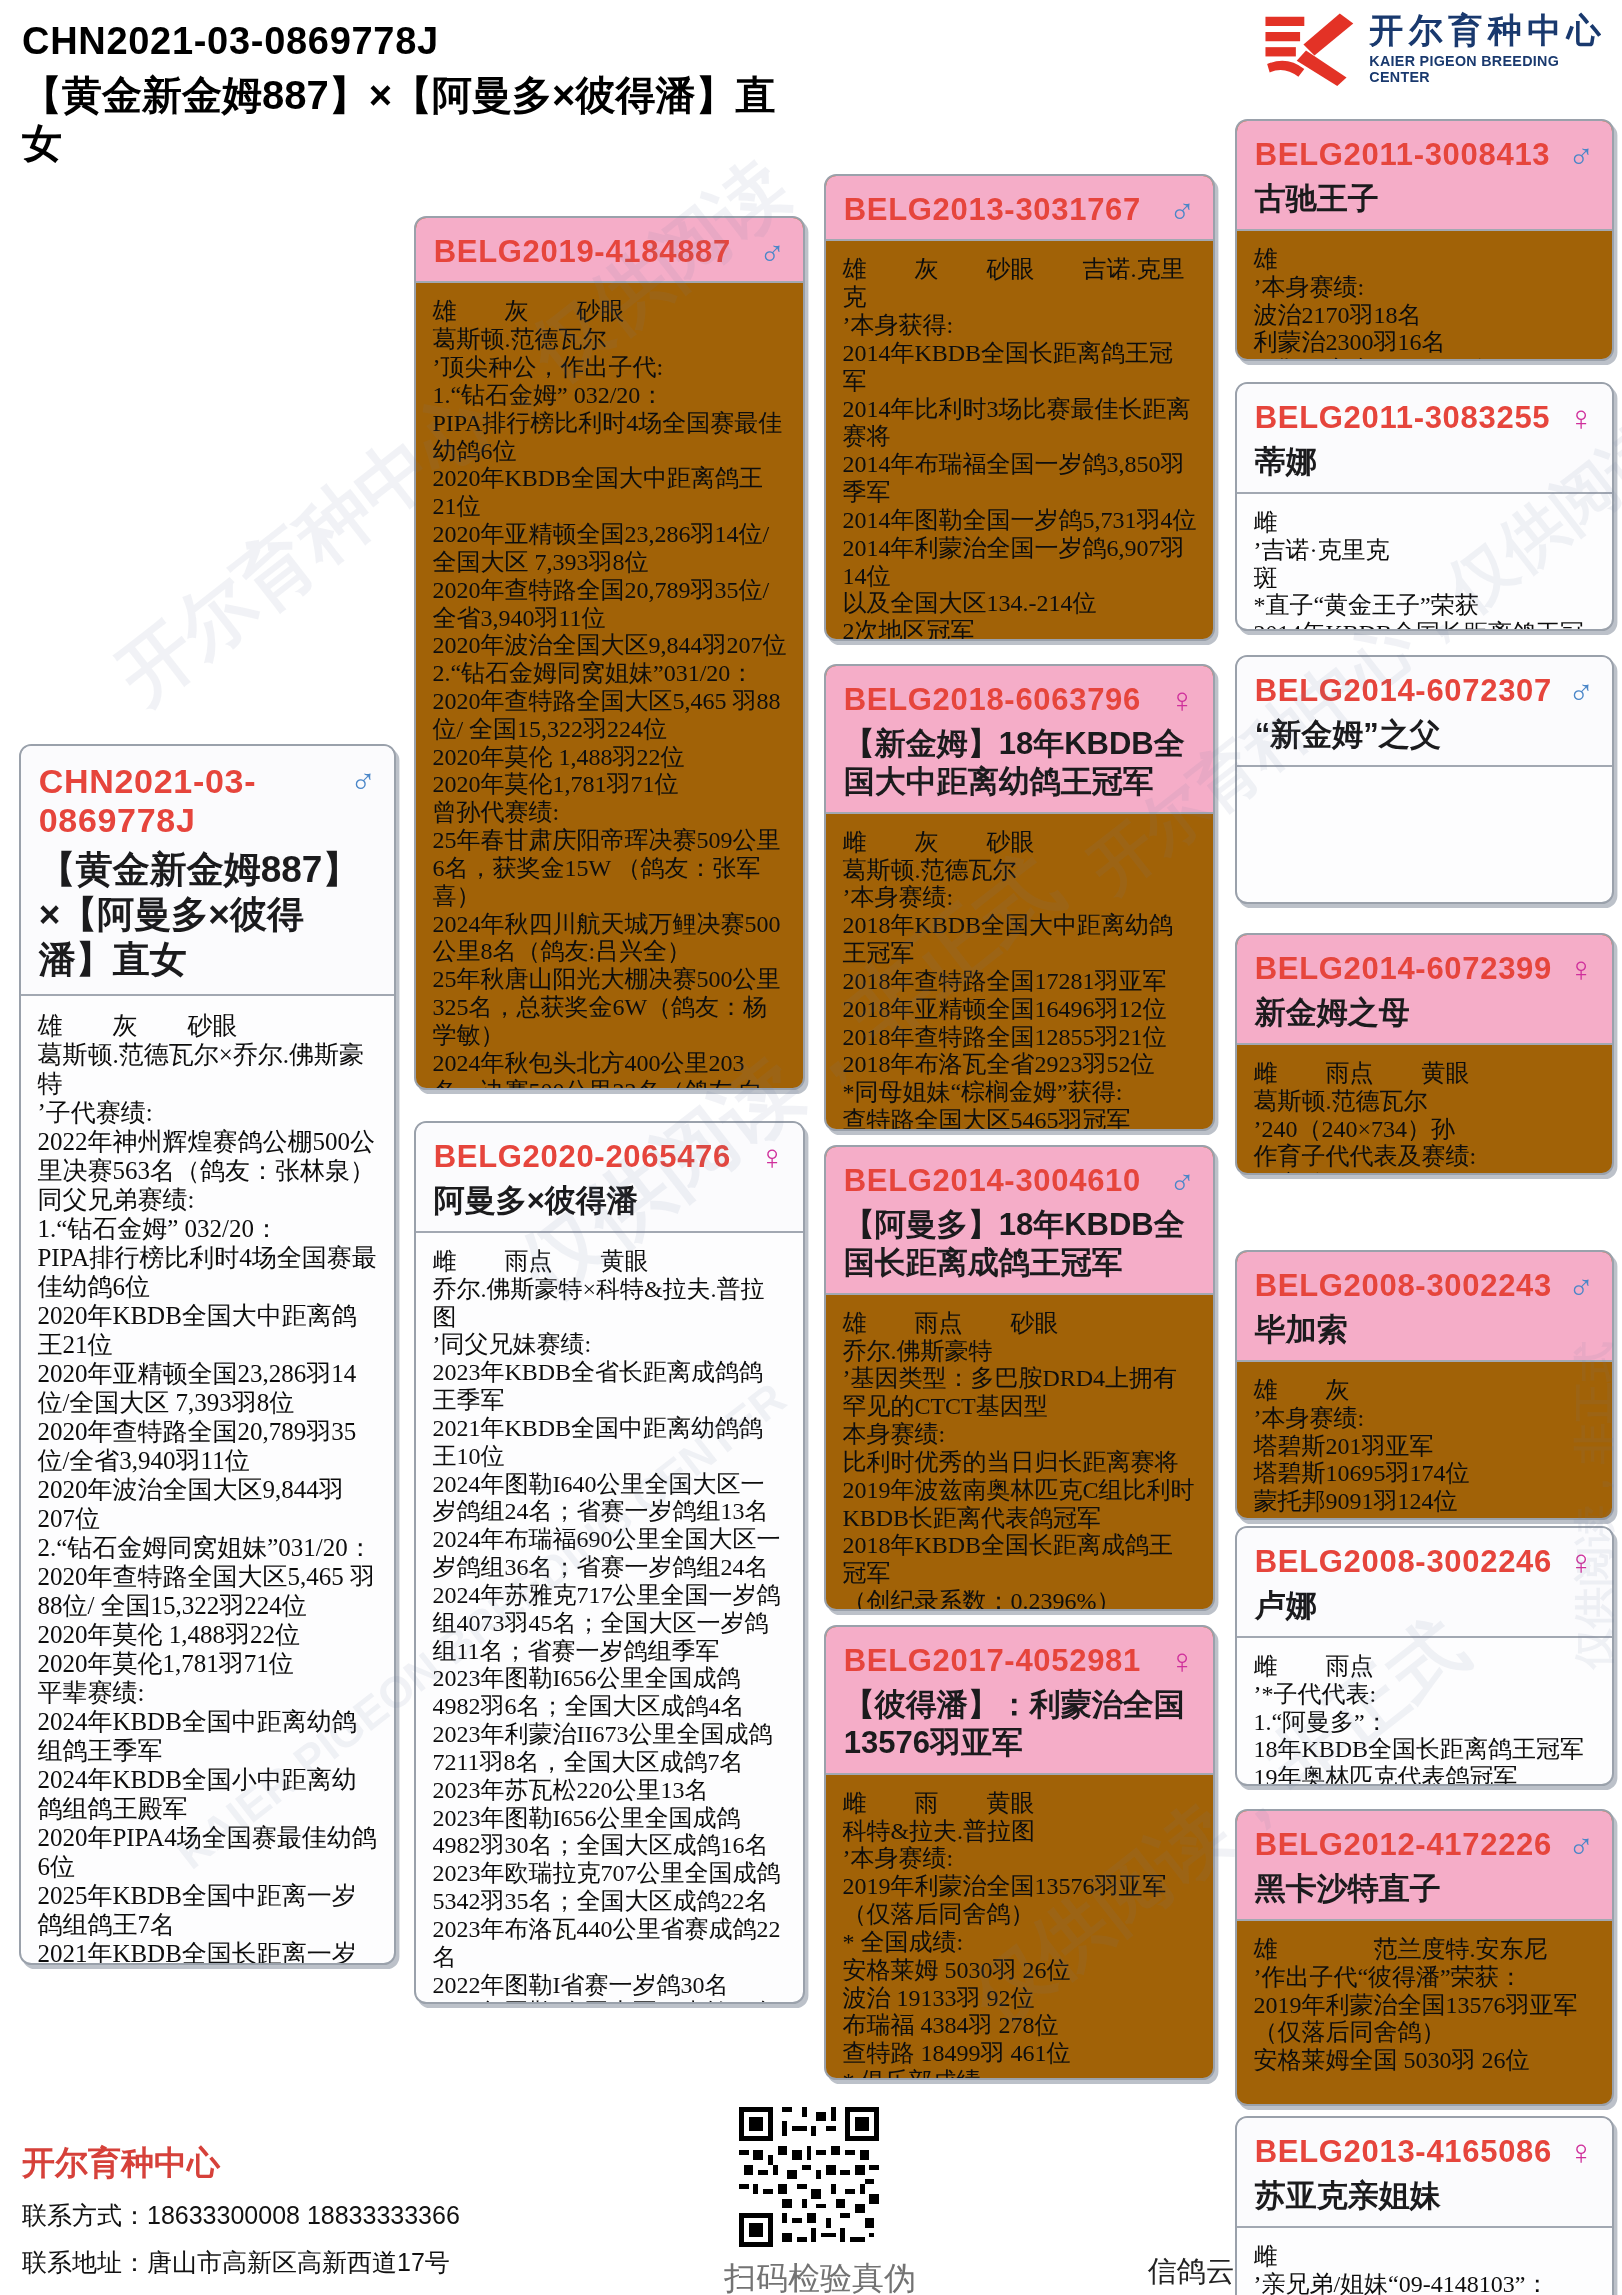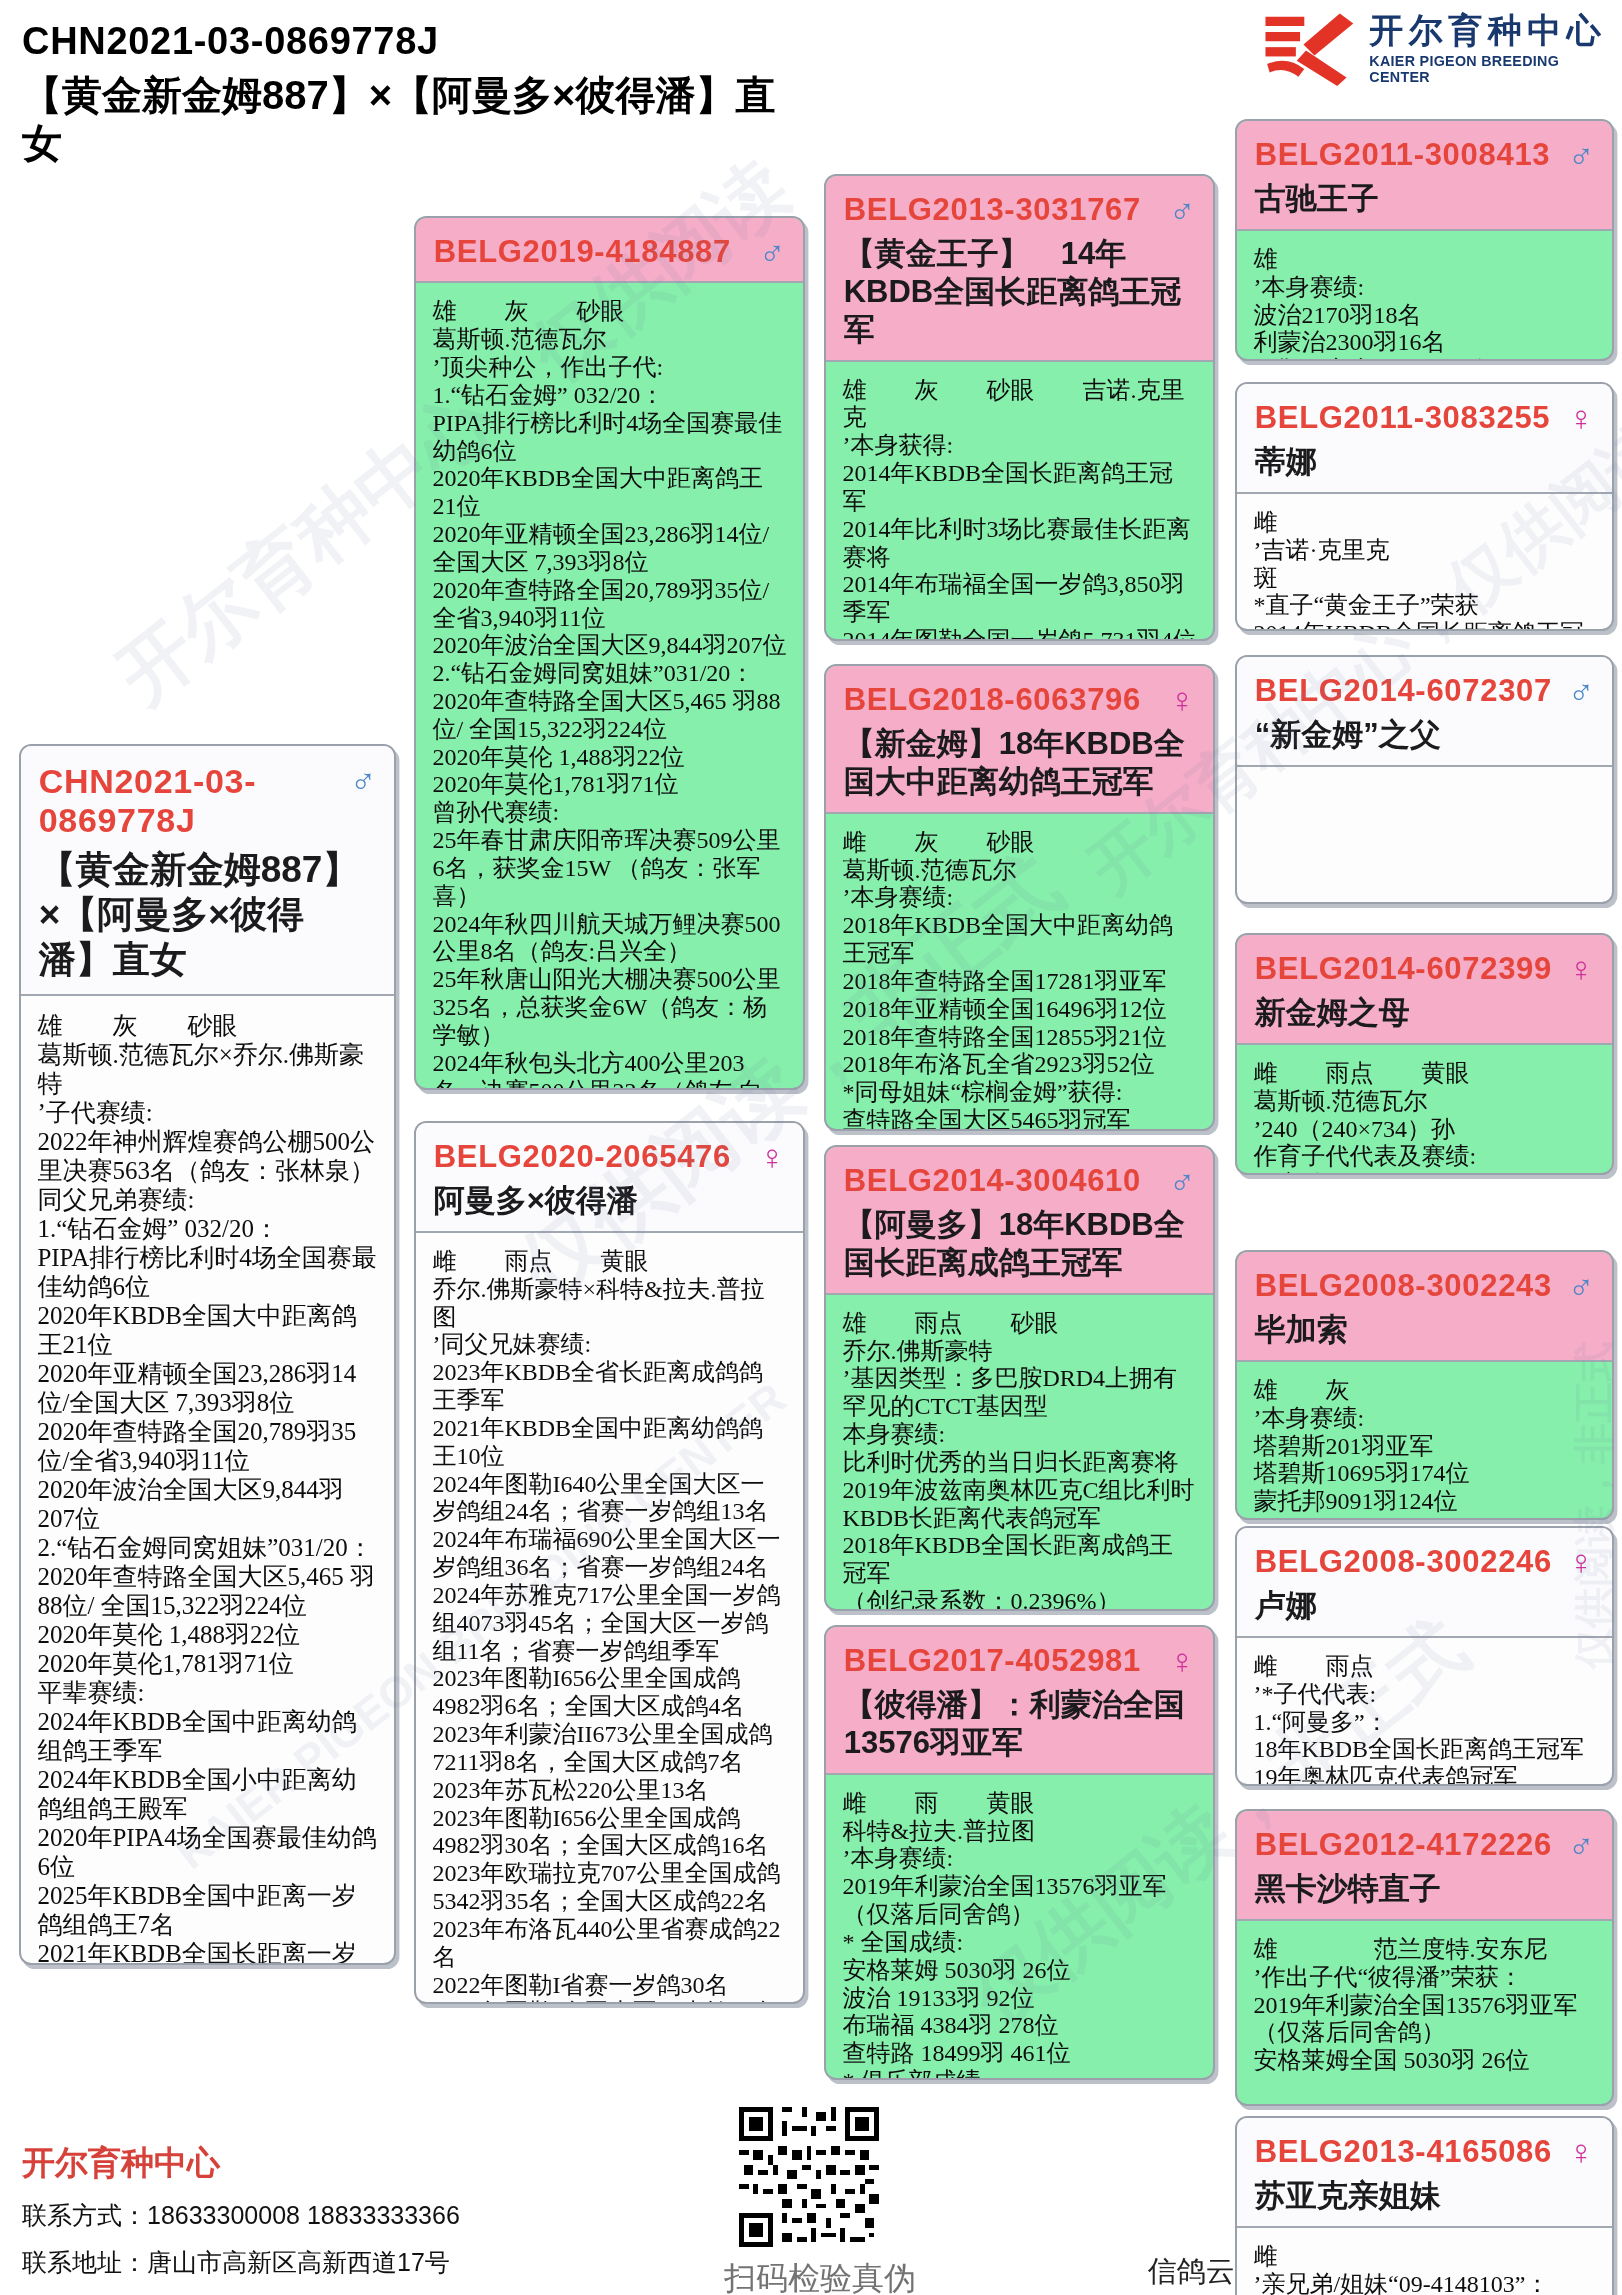--- a/index.html
+++ b/index.html
@@ -10,21 +10,21 @@
   #page-title .t1{font-size:38px;font-weight:bold;letter-spacing:0.7px;line-height:1.25;}
   #page-title .t2{font-size:40px;font-weight:bold;line-height:1.22;margin-top:5.5px;}
   
   #logo{position:absolute;left:1255px;top:9.5px;width:361px;display:flex;align-items:center;gap:12.3px;}
   #logo .mark{flex:0 0 auto;}
   #logo .txt .cn{color:#19396e;font-size:34px;font-weight:bold;letter-spacing:5.5px;line-height:1.1;}
   #logo .txt .en{color:#19396e;font-size:14.3px;font-weight:bold;letter-spacing:0.3px;margin-top:4.1px;}
   
   .card{position:absolute;border:2px solid #9aa1ab;border-radius:12.3px;overflow:hidden;
         box-shadow:3.4px 4.1px 0 #bcc1c9;z-index:10;}
-  .card.pink{background:#86efac;}
+  .card.pink{background:#a16207;}
   .card.white{background:#fdfdfe;}
   .card-head{padding:16.4px 17.7px 11px 17.7px;border-bottom:2px solid #a2a8b2;}
   .card.pink .card-head{background:#f5adc8;}
   .card.white .card-head{background:#fbfbfd;}
   .crow{display:flex;justify-content:space-between;align-items:flex-start;}
   .ring{color:#e6453c;font-weight:bold;font-size:31px;letter-spacing:0.7px;}
   .sex{font-size:35px;font-weight:bold;line-height:1;}
   .sex.male{color:#4a86c8;}
   .sex.female{color:#cf2f9b;}
   .ctitle{font-size:31px;font-weight:bold;color:#1b1b1d;line-height:1.22;margin-top:6.8px;}
@@ -165,21 +165,20 @@
 2021年波治II国家赛全国18707羽幼鸽7位
 2021年苏瓦松215公里速度赛大区8</div>
   </div>
 
   <div class="card pink" style="left:824px;top:174px;width:387px;height:463px;">
     <div class="card-head">
       <div class="crow">
         <span class="ring">BELG2013-3031767</span>
         <span class="sex male">♂</span>
       </div>
-      <div class="ctitle">【黄金王子】　14年KBDB全国长距离鸽王冠军</div>
     </div>
     <div class="cbody">雄　　灰　　砂眼　　吉诺.克里克
 ’本身获得:
 2014年KBDB全国长距离鸽王冠军
 2014年比利时3场比赛最佳长距离赛将
 2014年布瑞福全国一岁鸽3,850羽季军
 2014年图勒全国一岁鸽5,731羽4位
 2014年利蒙治全国一岁鸽6,907羽14位
 以及全国大区134.-214位
 2次地区冠军

